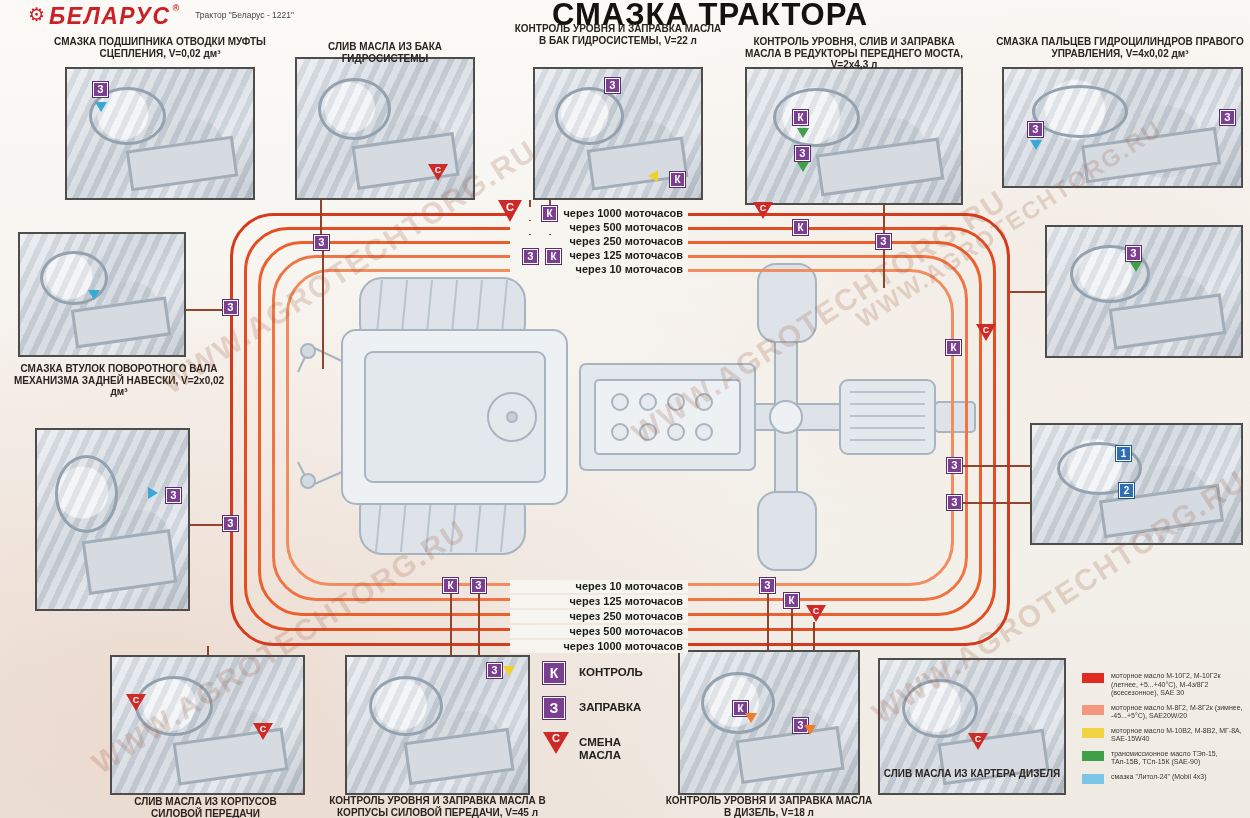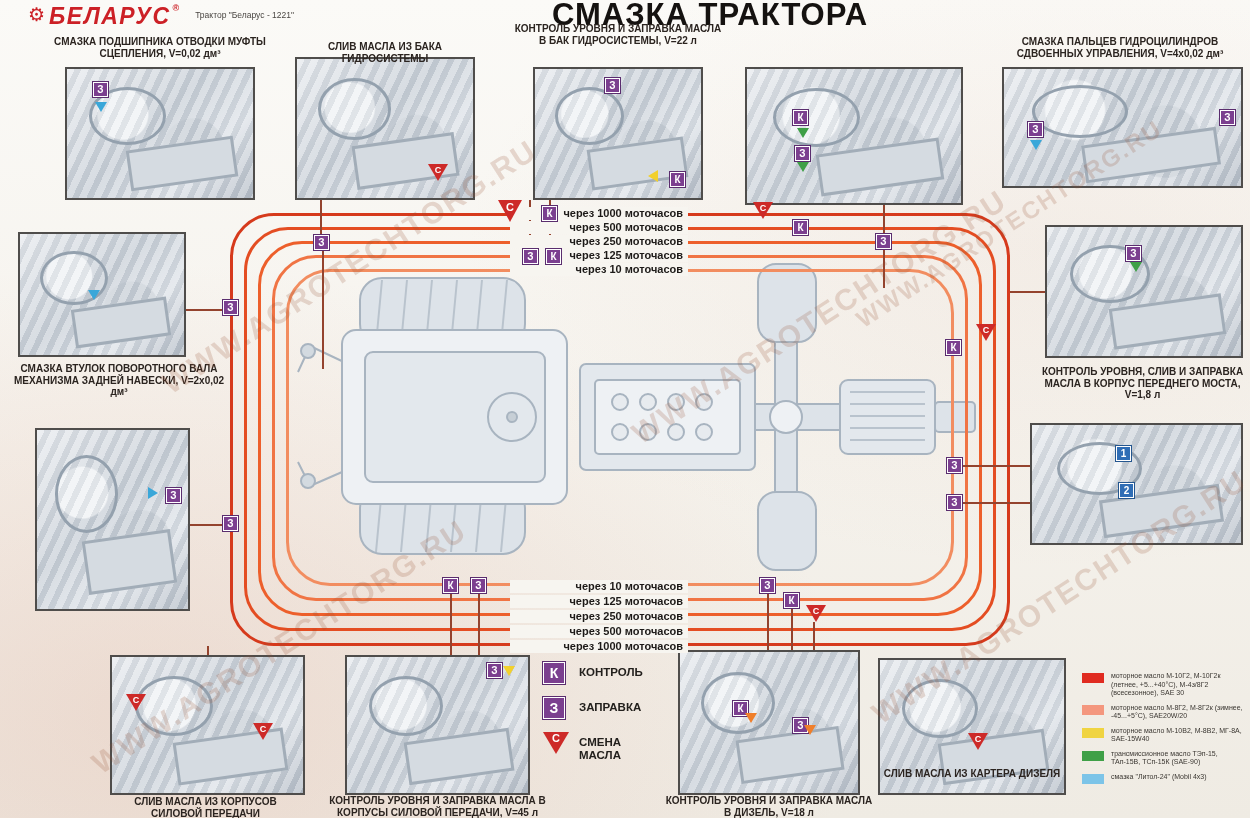--- a/index.html
+++ b/index.html
@@ -195,23 +195,23 @@
   <div class="callout-box" style="left:1045px;top:225px;width:198px;height:133px"></div>
   <div class="callout-box" style="left:1030px;top:423px;width:213px;height:122px"></div>
   <div class="callout-box" style="left:110px;top:655px;width:195px;height:140px"></div>
   <div class="callout-box" style="left:345px;top:655px;width:185px;height:140px"></div>
   <div class="callout-box" style="left:678px;top:650px;width:182px;height:145px"></div>
   <div class="callout-box" style="left:878px;top:658px;width:188px;height:137px"></div>
 
   <div class="caption" style="left:40px;top:36px;width:240px">СМАЗКА ПОДШИПНИКА ОТВОДКИ МУФТЫ СЦЕПЛЕНИЯ, V=0,02 дм³</div>
   <div class="caption" style="left:290px;top:41px;width:190px">СЛИВ МАСЛА ИЗ БАКА ГИДРОСИСТЕМЫ</div>
   <div class="caption" style="left:512px;top:23px;width:212px">КОНТРОЛЬ УРОВНЯ И ЗАПРАВКА МАСЛА В БАК ГИДРОСИСТЕМЫ, V=22 л</div>
-  <div class="caption" style="left:995px;top:36px;width:250px">СМАЗКА ПАЛЬЦЕВ ГИДРОЦИЛИНДРОВ СДВОЕННЫХ УПРАВЛЕНИЯ, V=4х0,02 дм³</div>
+  <div class="caption" style="left:737px;top:36px;width:234px">КОНТРОЛЬ УРОВНЯ, СЛИВ И ЗАПРАВКА МАСЛА В РЕДУКТОРЫ ПЕРЕДНЕГО МОСТА, V=2х4,3 л</div>
+  <div class="caption" style="left:995px;top:36px;width:250px">СМАЗКА ПАЛЬЦЕВ ГИДРОЦИЛИНДРОВ ПРАВОГО УПРАВЛЕНИЯ, V=4х0,02 дм³</div>
   <div class="caption left" style="left:8px;top:363px;width:222px">СМАЗКА ВТУЛОК ПОВОРОТНОГО ВАЛА МЕХАНИЗМА ЗАДНЕЙ НАВЕСКИ, V=2х0,02 дм³</div>
-  <div class="caption" style="left:1040px;top:366px;width:205px">КОНТРОЛЬ УРОВНЯ, СЛИВ И ЗАПРАВКА МАСЛА В КОРПУС ПЕРЕДНЕГО МОСТА, V=1,8 л</div>
   <div class="caption" style="left:108px;top:796px;width:195px">СЛИВ МАСЛА ИЗ КОРПУСОВ СИЛОВОЙ ПЕРЕДАЧИ</div>
   <div class="caption" style="left:325px;top:795px;width:225px">КОНТРОЛЬ УРОВНЯ И ЗАПРАВКА МАСЛА В КОРПУСЫ СИЛОВОЙ ПЕРЕДАЧИ, V=45 л</div>
   <div class="caption" style="left:663px;top:795px;width:212px">КОНТРОЛЬ УРОВНЯ И ЗАПРАВКА МАСЛА В ДИЗЕЛЬ, V=18 л</div>
   <div class="caption" style="left:876px;top:768px;width:192px">СЛИВ МАСЛА ИЗ КАРТЕРА ДИЗЕЛЯ</div>
 
   <div class="mk sq" style="left:93px;top:82px">З</div>
   <div class="mk sq" style="left:605px;top:78px">З</div>
   <div class="mk sq" style="left:795px;top:146px">З</div>
   <div class="mk sq" style="left:1028px;top:122px">З</div>
   <div class="mk sq" style="left:1220px;top:110px">З</div>

